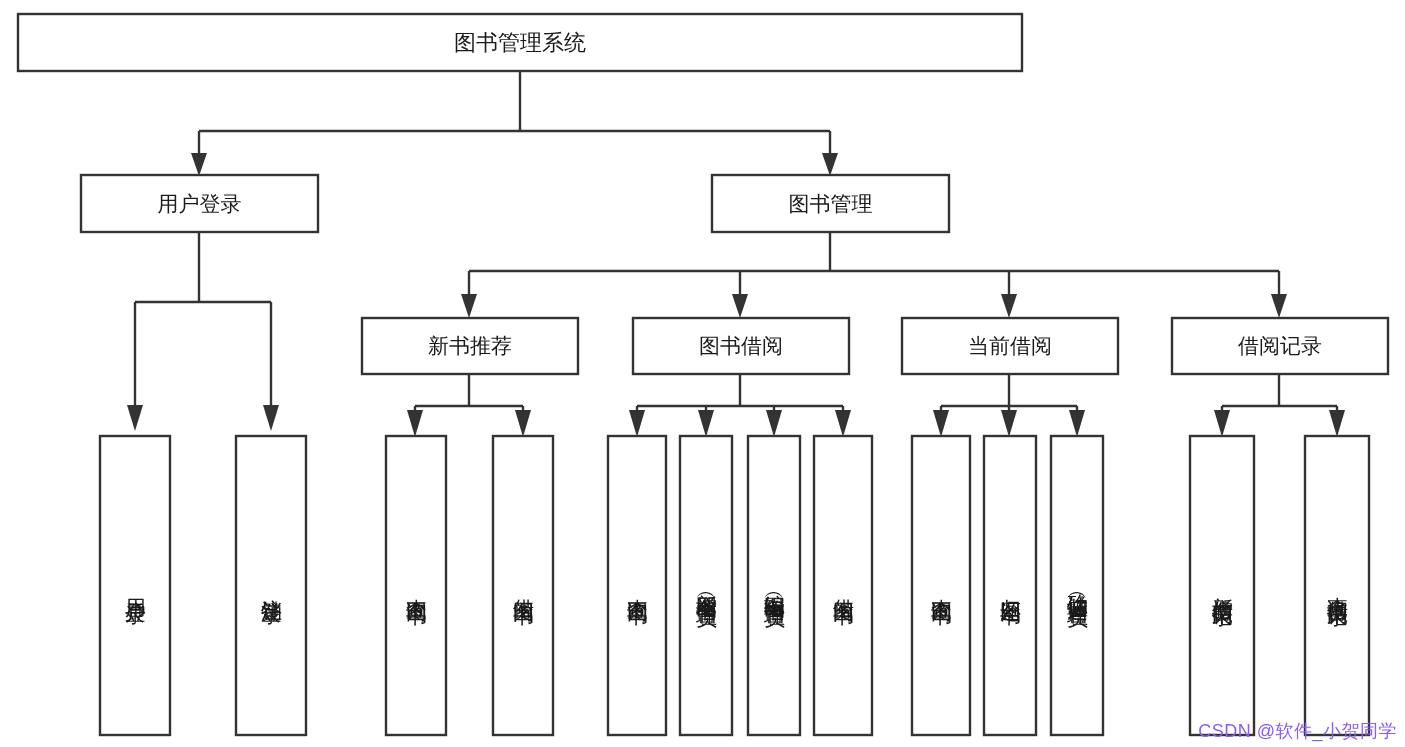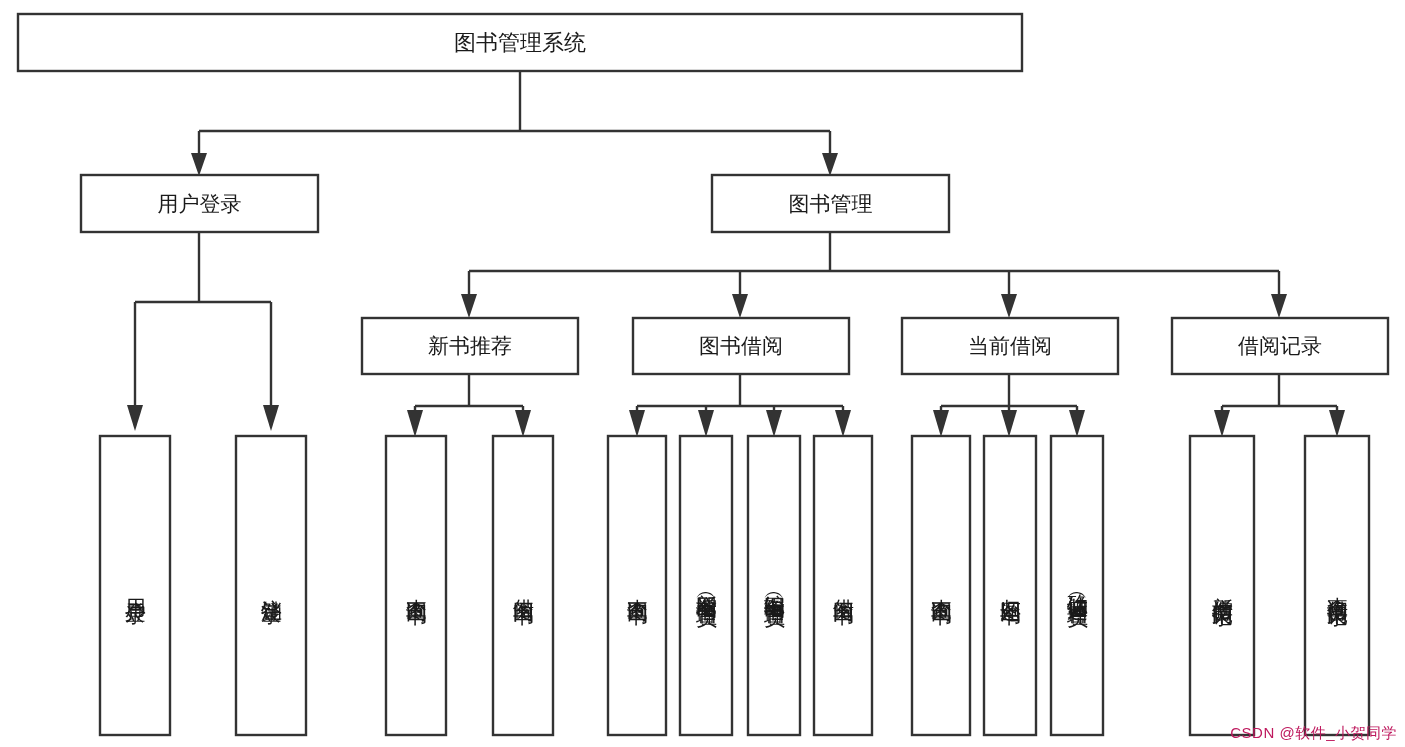--- a/index.html
+++ b/index.html
@@ -47,22 +47,22 @@
     letter-spacing:2px;
     color:#1a1a1a;
     white-space:nowrap;
     pointer-events:none;
   }
   .watermark{
     position:absolute;
     right:8px;
     bottom:4px;
     font-family:"Liberation Sans","DejaVu Sans",sans-serif;
-    font-size:15px;
-    color:#be185d;
+    font-size:18px;
+    color:#8b5cf6;
     white-space:nowrap;
     letter-spacing:0.5px;
   }
 </style>
 </head>
 <body>
 
 <div id="stage">
 
   <svg id="diagram" viewBox="0 0 1405 747">

